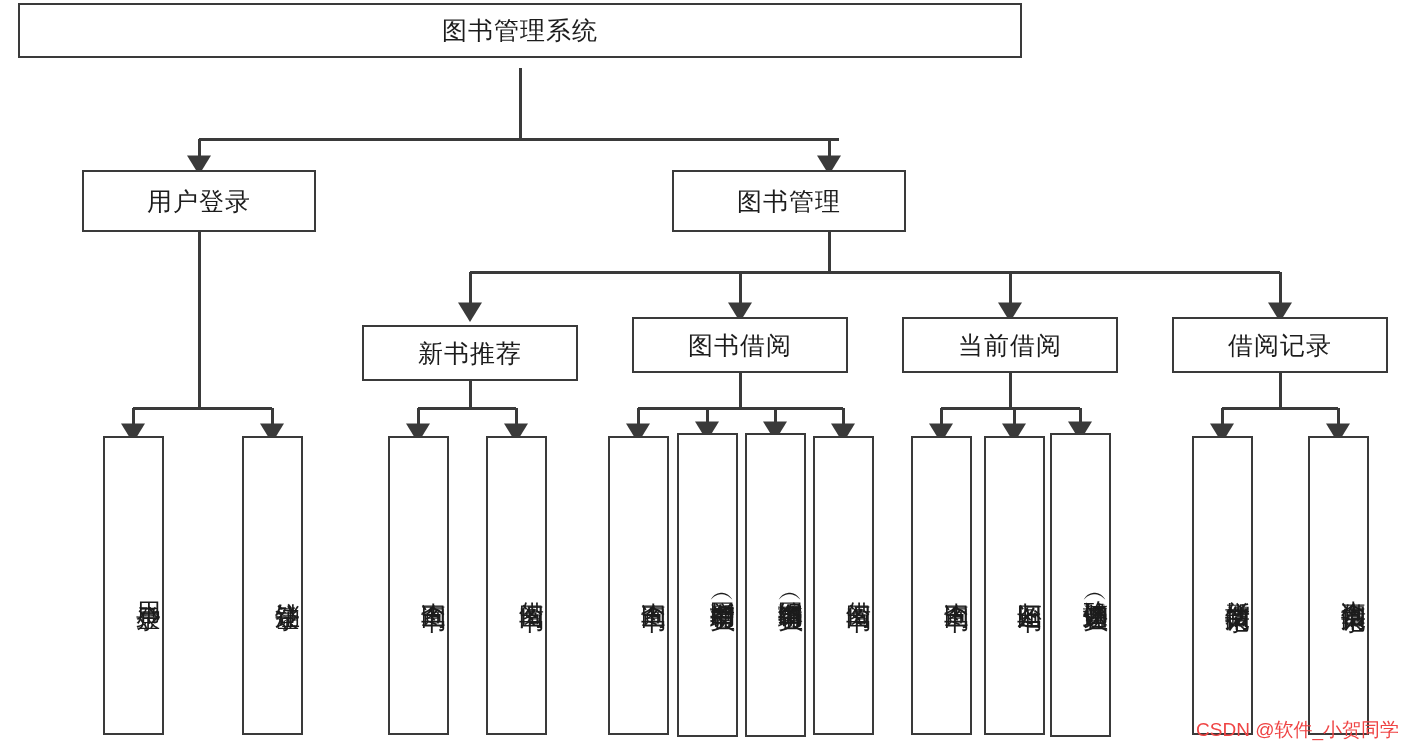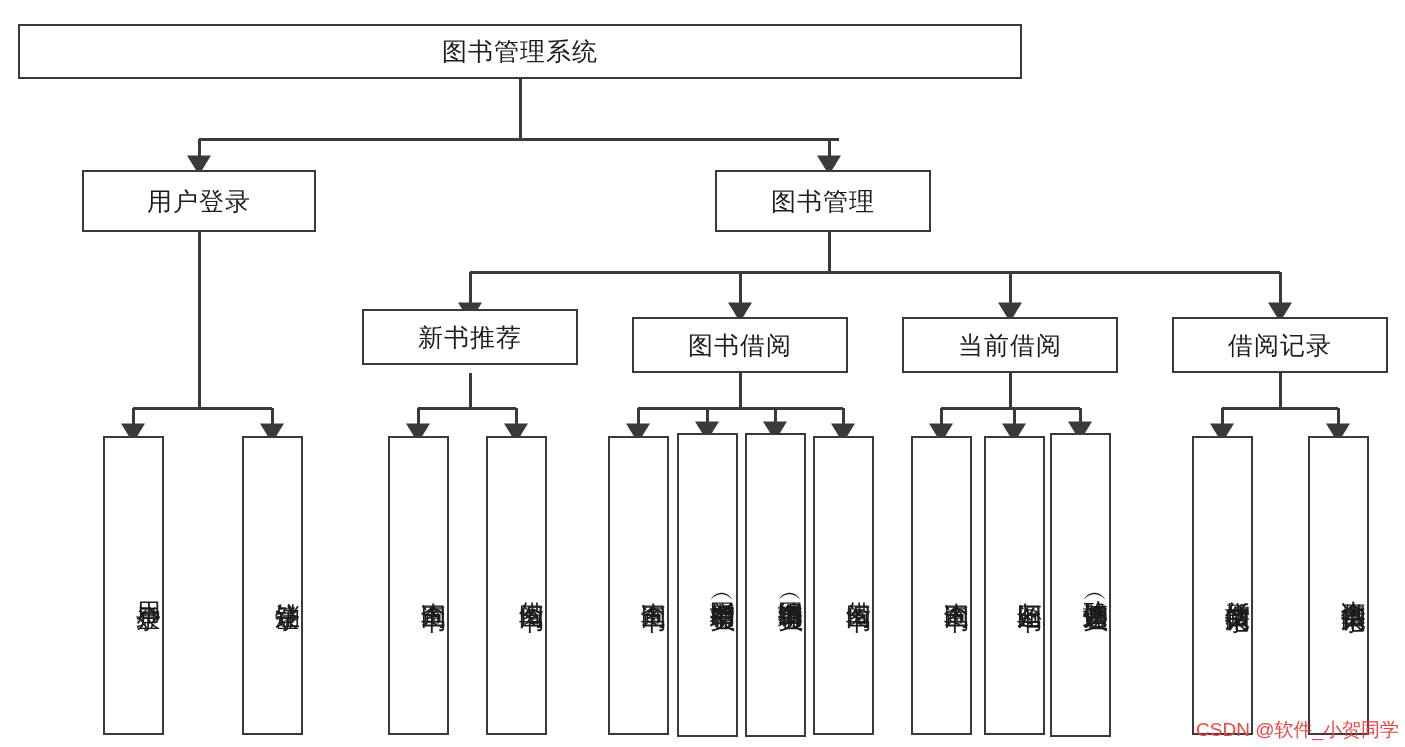--- a/index.html
+++ b/index.html
@@ -66,26 +66,26 @@
       <path d="M1014,408 L1014,430" marker-end="url(#arrow)"></path>
       <path d="M1080,408 L1080,428" marker-end="url(#arrow)"></path>
 
       <path d="M1280,373 L1280,408"></path>
       <path d="M1222,408 L1338,408"></path>
       <path d="M1222,408 L1222,430" marker-end="url(#arrow)"></path>
       <path d="M1338,408 L1338,430" marker-end="url(#arrow)"></path>
     </g>
   </svg>
 
-  <div class="node horiz" style="left:18px;top:24px;width:1004px;height:55px;">图书管理系统</div>
+  <div class="node horiz" style="left:18px;top:3px;width:1004px;height:55px;">图书管理系统</div>
 
   <div class="node horiz" style="left:82px;top:170px;width:234px;height:62px;">用户登录</div>
-  <div class="node horiz" style="left:715px;top:170px;width:216px;height:62px;">图书管理</div>
+  <div class="node horiz" style="left:672px;top:170px;width:234px;height:62px;">图书管理</div>
 
-  <div class="node horiz" style="left:362px;top:309px;width:216px;height:56px;">新书推荐</div>
+  <div class="node horiz" style="left:362px;top:325px;width:216px;height:56px;">新书推荐</div>
   <div class="node horiz" style="left:902px;top:317px;width:216px;height:56px;">当前借阅</div>
   <div class="node horiz" style="left:632px;top:317px;width:216px;height:56px;">图书借阅</div>
   <div class="node horiz" style="left:1172px;top:317px;width:216px;height:56px;">借阅记录</div>
 
   <div class="node vert" style="left:103px;top:436px;width:61px;height:299px;">用户登录</div>
   <div class="node vert" style="left:242px;top:436px;width:61px;height:299px;">注销登录</div>
 
   <div class="node vert" style="left:388px;top:436px;width:61px;height:299px;">查询图书</div>
   <div class="node vert" style="left:486px;top:436px;width:61px;height:299px;">借阅图书</div>
 

